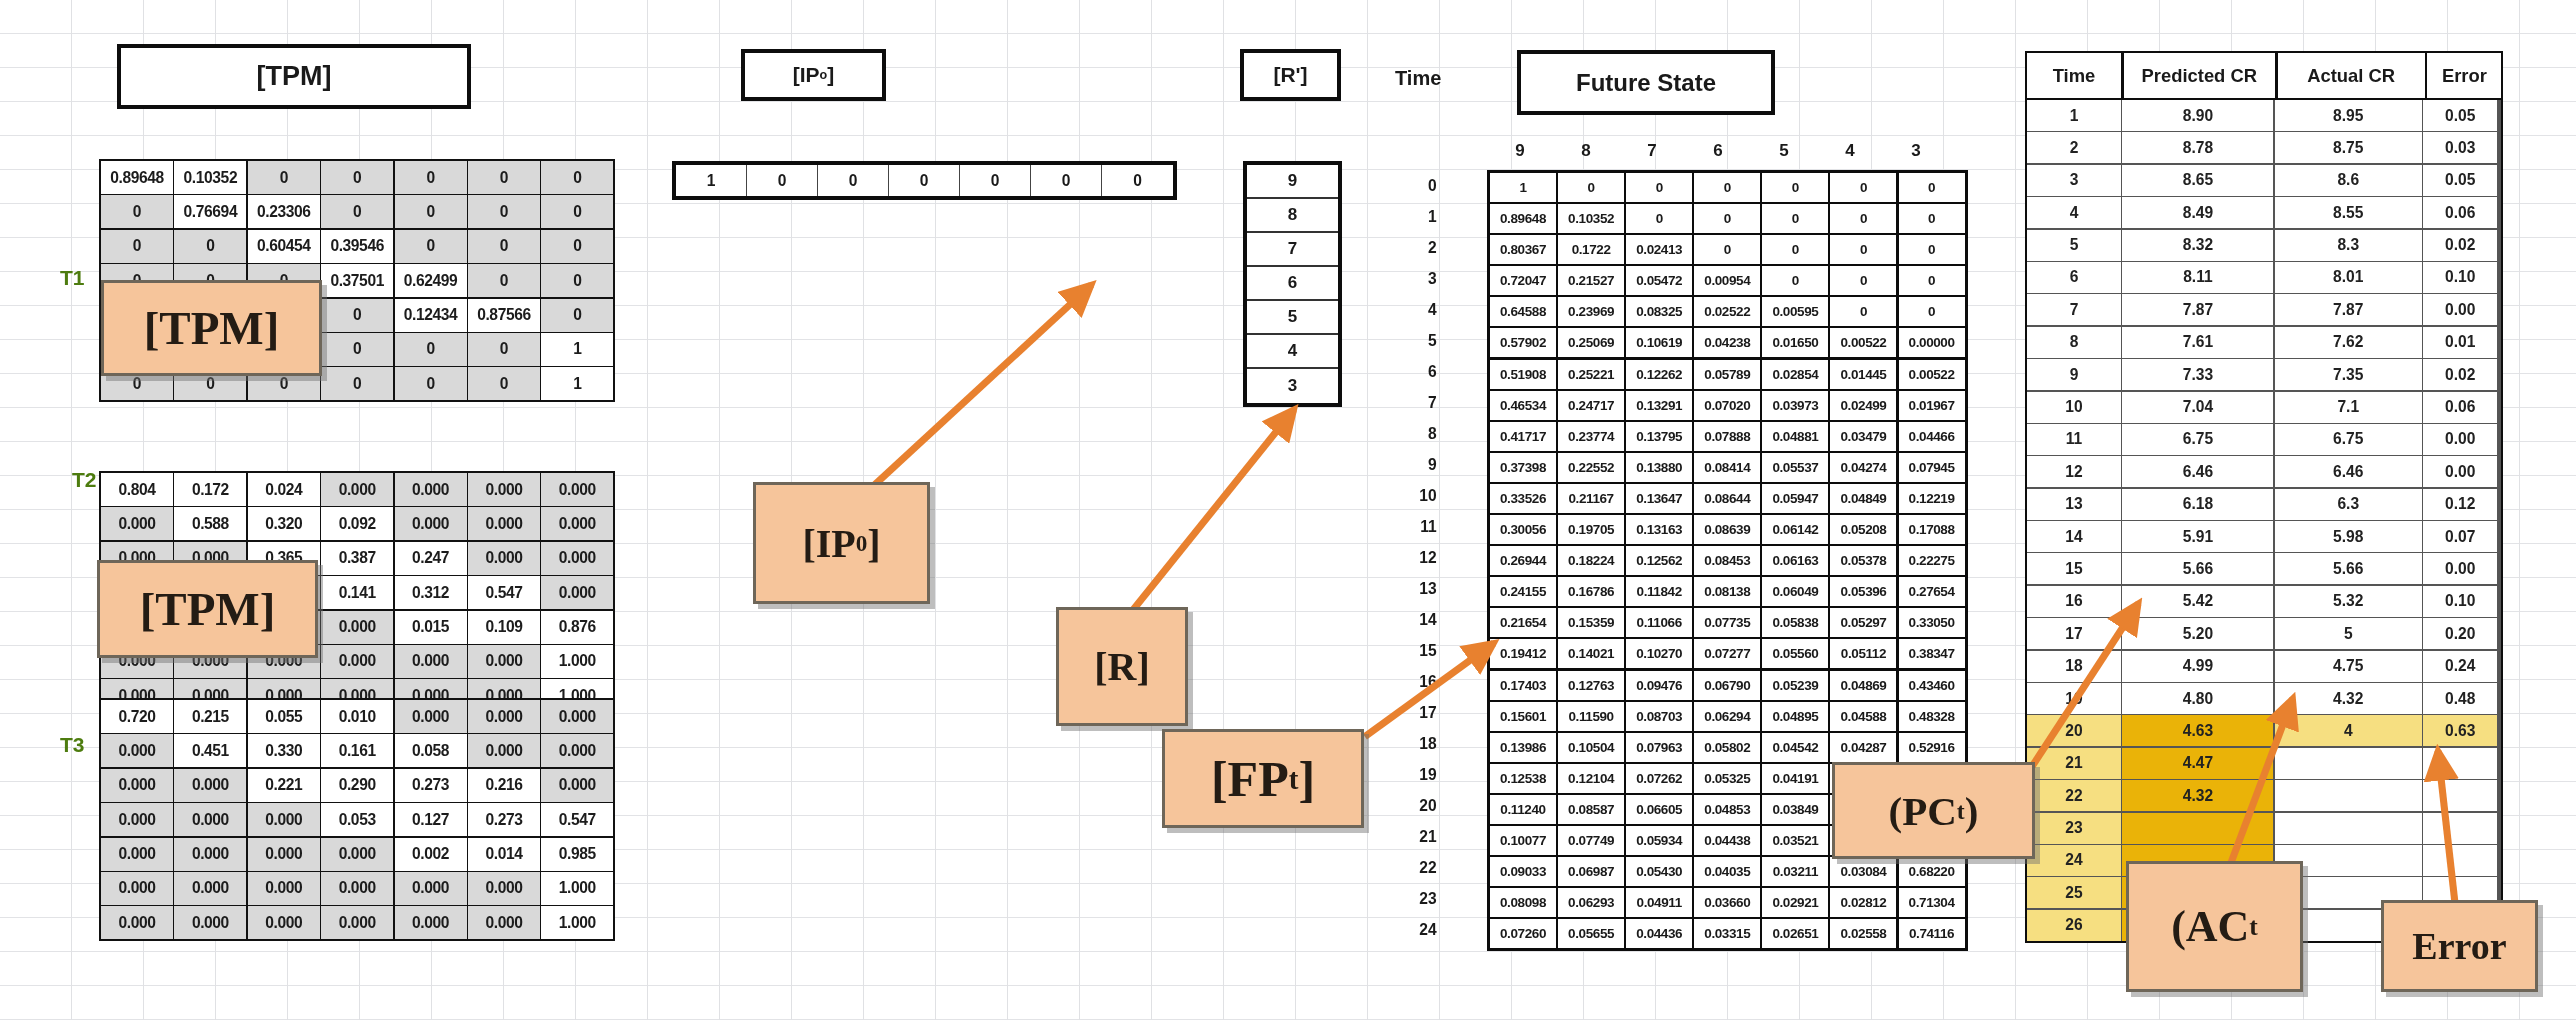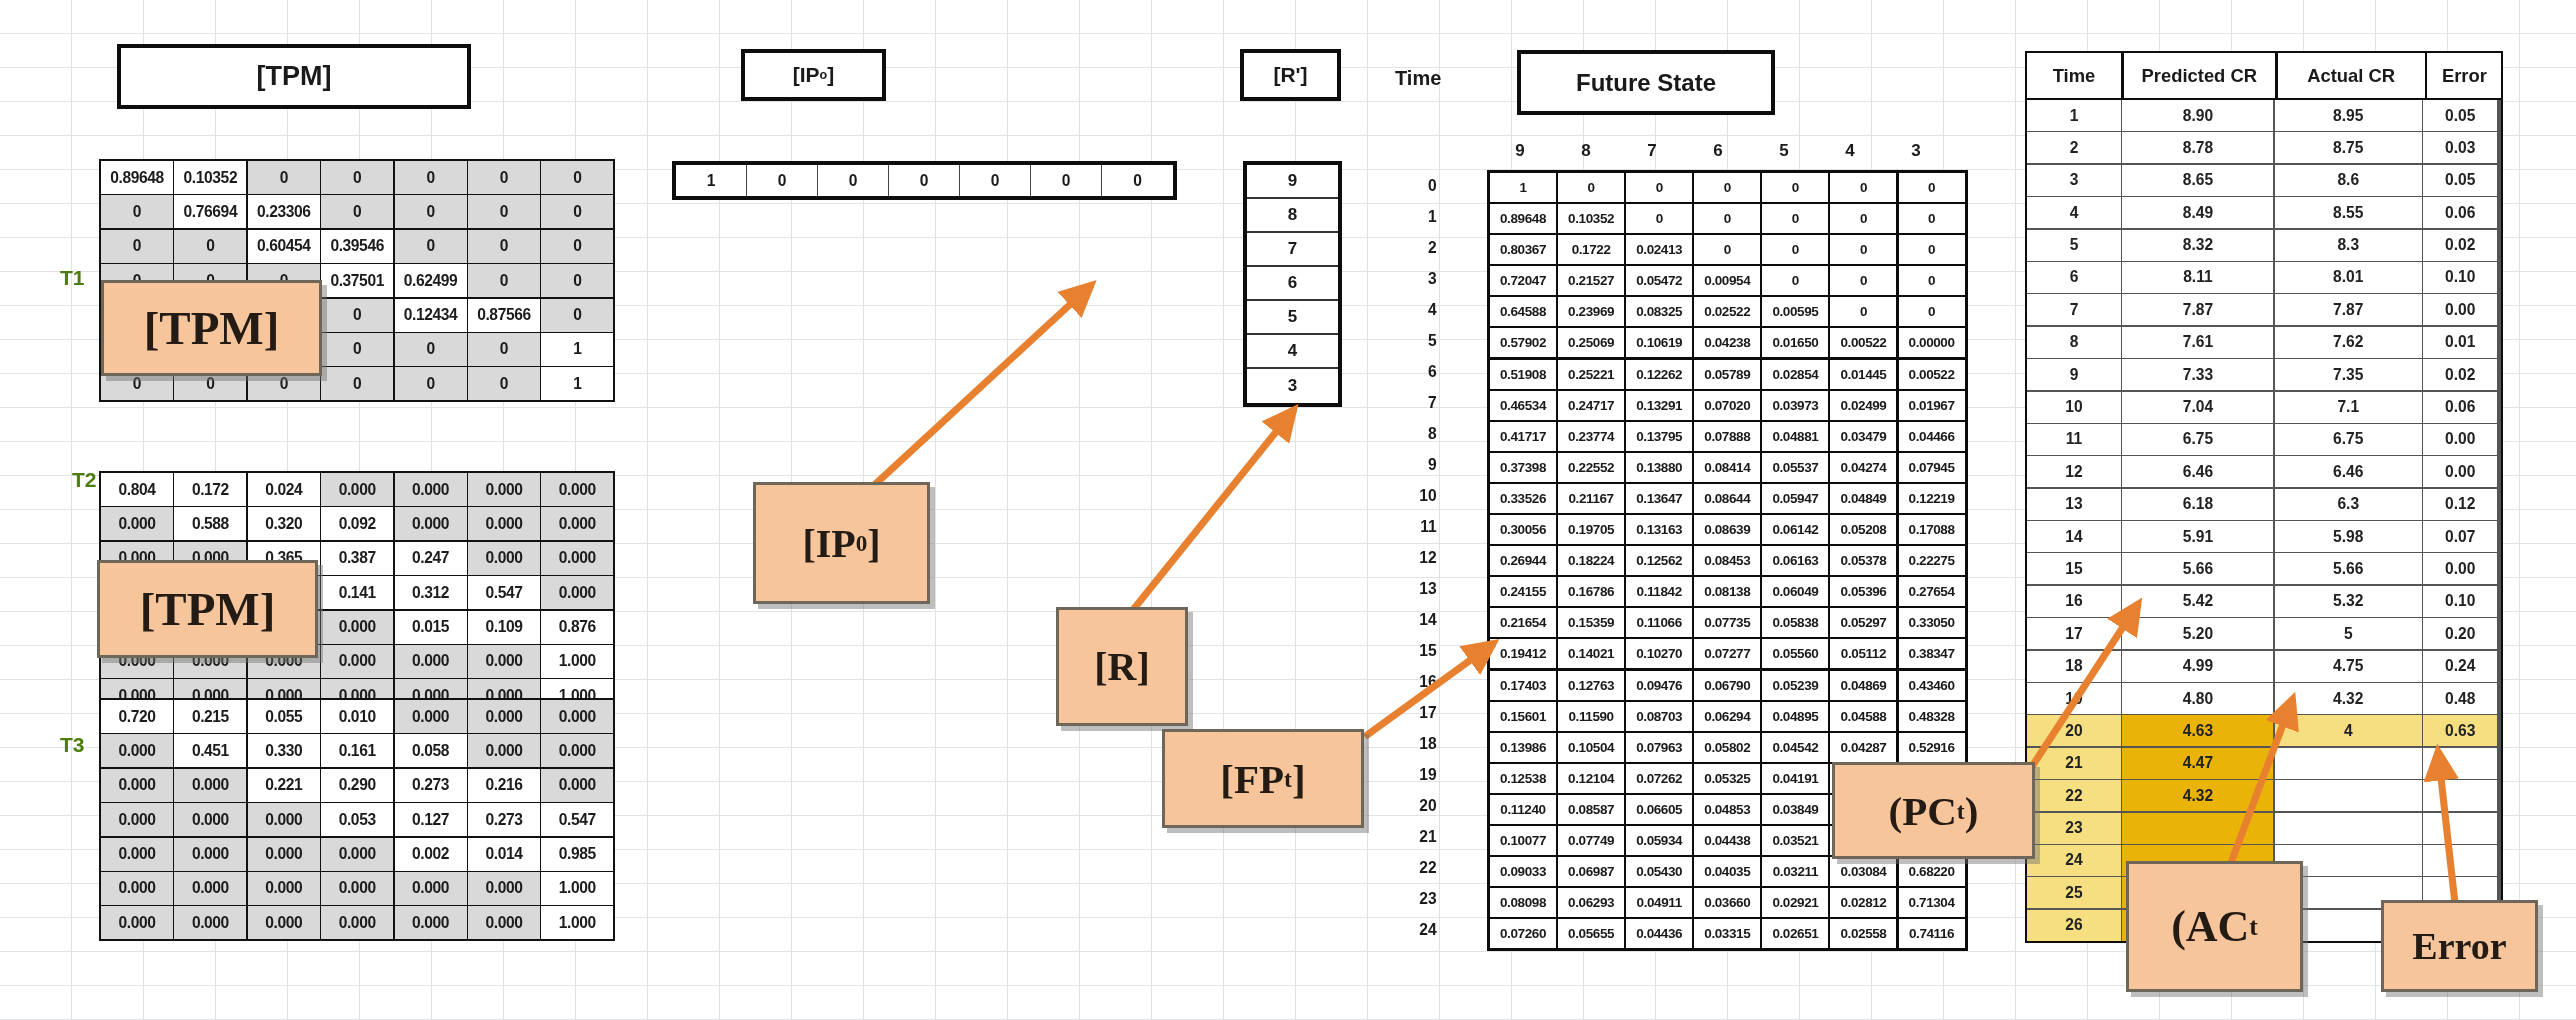--- a/index.html
+++ b/index.html
@@ -656,21 +656,21 @@
 <div class="callout" style="left:753px;top:482px;width:177px;height:122px;font-size:40px;">
     <span>[IP</span>
     <sub>0</sub>
     <span>]</span>
   </div>
 <div class="callout" style="left:1056px;top:607px;width:132px;height:119px;font-size:40px;">
     <span>[R]</span>
     <sub></sub>
     <span></span>
   </div>
-<div class="callout" style="left:1162px;top:729px;width:202px;height:99px;font-size:41px;">
+<div class="callout" style="left:1162px;top:729px;width:202px;height:99px;font-size:50px;">
     <span>[FP</span>
     <sub>t</sub>
     <span>]</span>
   </div>
 <div class="callout" style="left:1832px;top:762px;width:203px;height:97px;font-size:41px;">
     <span>(PC</span>
     <sub>t</sub>
     <span>)</span>
   </div>
 <div class="callout" style="left:2126px;top:861px;width:177px;height:131px;font-size:44px;">

